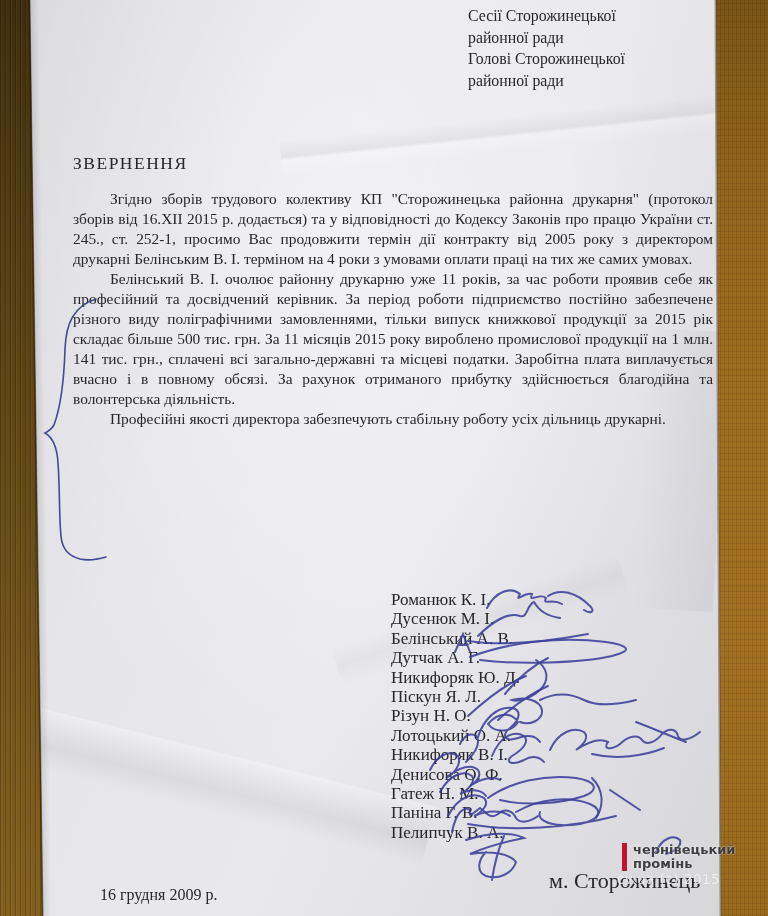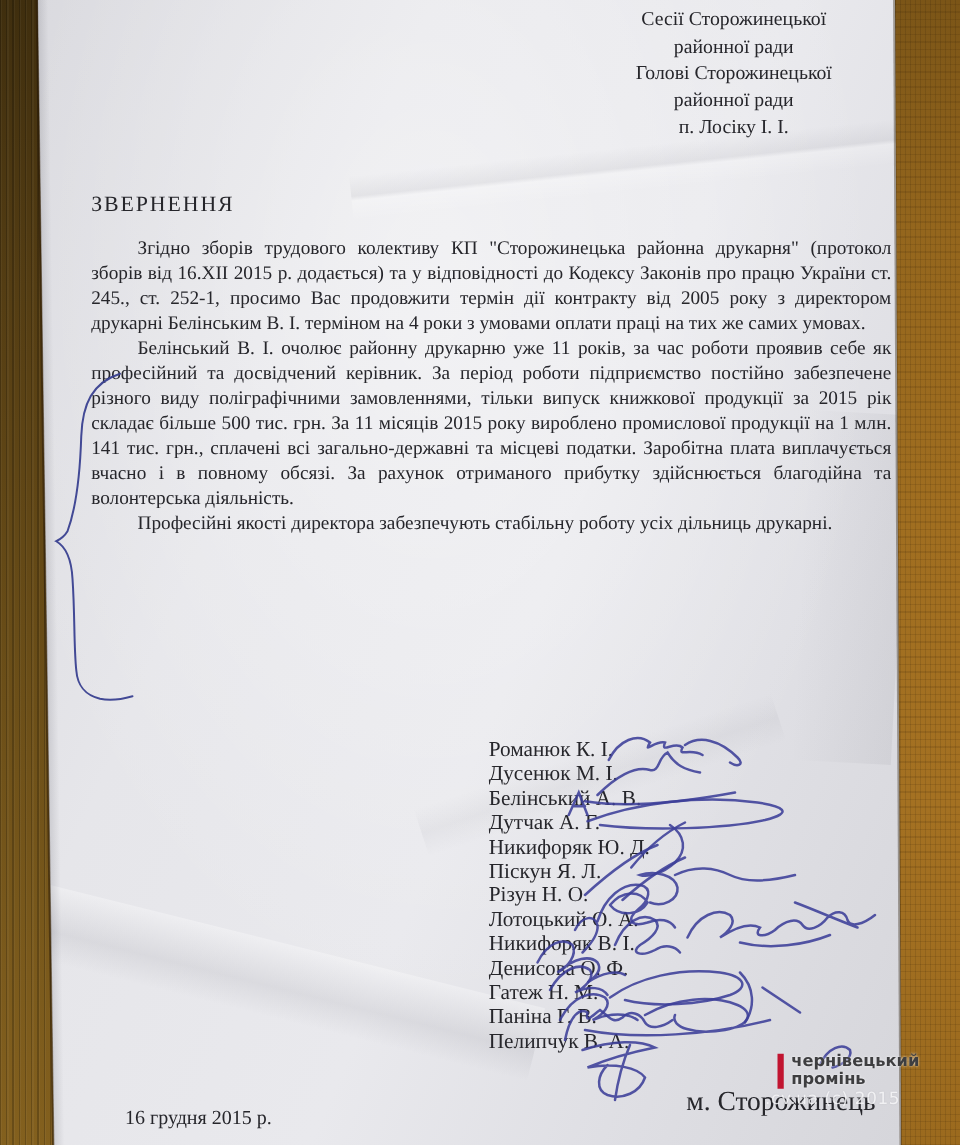--- a/index.html
+++ b/index.html
@@ -44,21 +44,21 @@
   .crease2{top:330px;left:640px;width:80px;height:280px;transform:rotate(3deg);
     background:linear-gradient(to right, transparent, rgba(110,110,120,.09));}
   .crease3{top:755px;left:15px;width:420px;height:60px;transform:rotate(14deg);
     background:linear-gradient(to bottom, rgba(255,255,255,.30), rgba(120,120,130,.12) 60%, transparent);}
   .crease4{top:600px;left:330px;width:300px;height:40px;transform:rotate(-18deg);
     background:linear-gradient(to bottom, transparent, rgba(130,130,140,.08), transparent);}
   
   .doc-text{color:#26262b;}
   .addressee{
     position:absolute;top:5px;left:468px;width:238px;
-    text-align:center;font-size:15.8px;line-height:21.6px;
+    text-align:left;font-size:15.8px;line-height:21.6px;
   }
   .title{
     position:absolute;top:153px;left:73px;width:640px;
     text-align:left;font-size:17.5px;letter-spacing:1.5px;
   }
   .bodytext{
     position:absolute;top:189px;left:73px;width:640px;
     font-size:15.4px;line-height:20px;text-align:justify;
   }
   .bodytext p{margin:0;text-indent:37px;}
@@ -101,21 +101,20 @@
     <div class="crease crease1"></div>
     <div class="crease crease2"></div>
     <div class="crease crease3"></div>
     <div class="crease crease4"></div>
 
     <div class="addressee doc-text">
       <div>Сесії Сторожинецької</div>
       <div>районної ради</div>
       <div>Голові Сторожинецької</div>
       <div>районної ради</div>
-      <div>п. Лосіку І. І.</div>
     </div>
 
     <div class="title doc-text">ЗВЕРНЕННЯ</div>
 
     <div class="bodytext doc-text">
       <p>Згідно зборів трудового колективу КП "Сторожинецька районна друкарня" (протокол зборів від 16.XII 2015 р. додається) та у відповідності до Кодексу Законів про працю України ст. 245., ст. 252-1, просимо Вас продовжити термін дії контракту від 2005 року з директором друкарні  Белінським В. І. терміном на 4 роки з умовами оплати праці на тих же самих умовах.</p>
       <p>Белінський В. І. очолює районну друкарню уже 11 років, за час роботи проявив себе як професійний та досвідчений керівник. За період роботи підприємство постійно забезпечене різного виду поліграфічними замовленнями, тільки випуск книжкової продукції  за 2015 рік складає більше 500 тис. грн. За 11 місяців 2015 року вироблено промислової продукції на 1 млн. 141 тис. грн., сплачені всі загально-державні та місцеві податки. Заробітна плата виплачується вчасно і в повному обсязі. За рахунок отриманого прибутку здійснюється благодійна та волонтерська діяльність.</p>
       <p>Професійні якості директора забезпечують стабільну роботу усіх дільниць друкарні.</p>
     </div>
 
@@ -129,21 +128,21 @@
       <div>Різун Н. О.</div>
       <div>Лотоцький О. А.</div>
       <div>Никифоряк В. І.</div>
       <div>Денисова О. Ф.</div>
       <div>Гатеж Н. М.</div>
       <div>Паніна Г. В.</div>
       <div>Пелипчук В. А.</div>
     </div>
 
     <div class="place doc-text">м. Сторожинець</div>
-    <div class="date doc-text">16 грудня 2015 р.</div>
+    <div class="date doc-text">16 грудня 2009 р.</div>
   </div>
 
   <div class="edge edge-left"></div>
   <div class="edge-shadow"></div>
   <div class="edge edge-right"></div>
 
   <svg class="ink-svg" viewBox="0 0 768 916">
 
     <path class="brace" d="M96,299 C74,306 66,323 65,349 C64,381 61,406 54,425 C51,430 47,432 45,433 C52,437 57,445 58,463 C60,492 59,517 61,536 C62,549 68,556 80,559 C89,561 99,559 106,557"></path>
 

